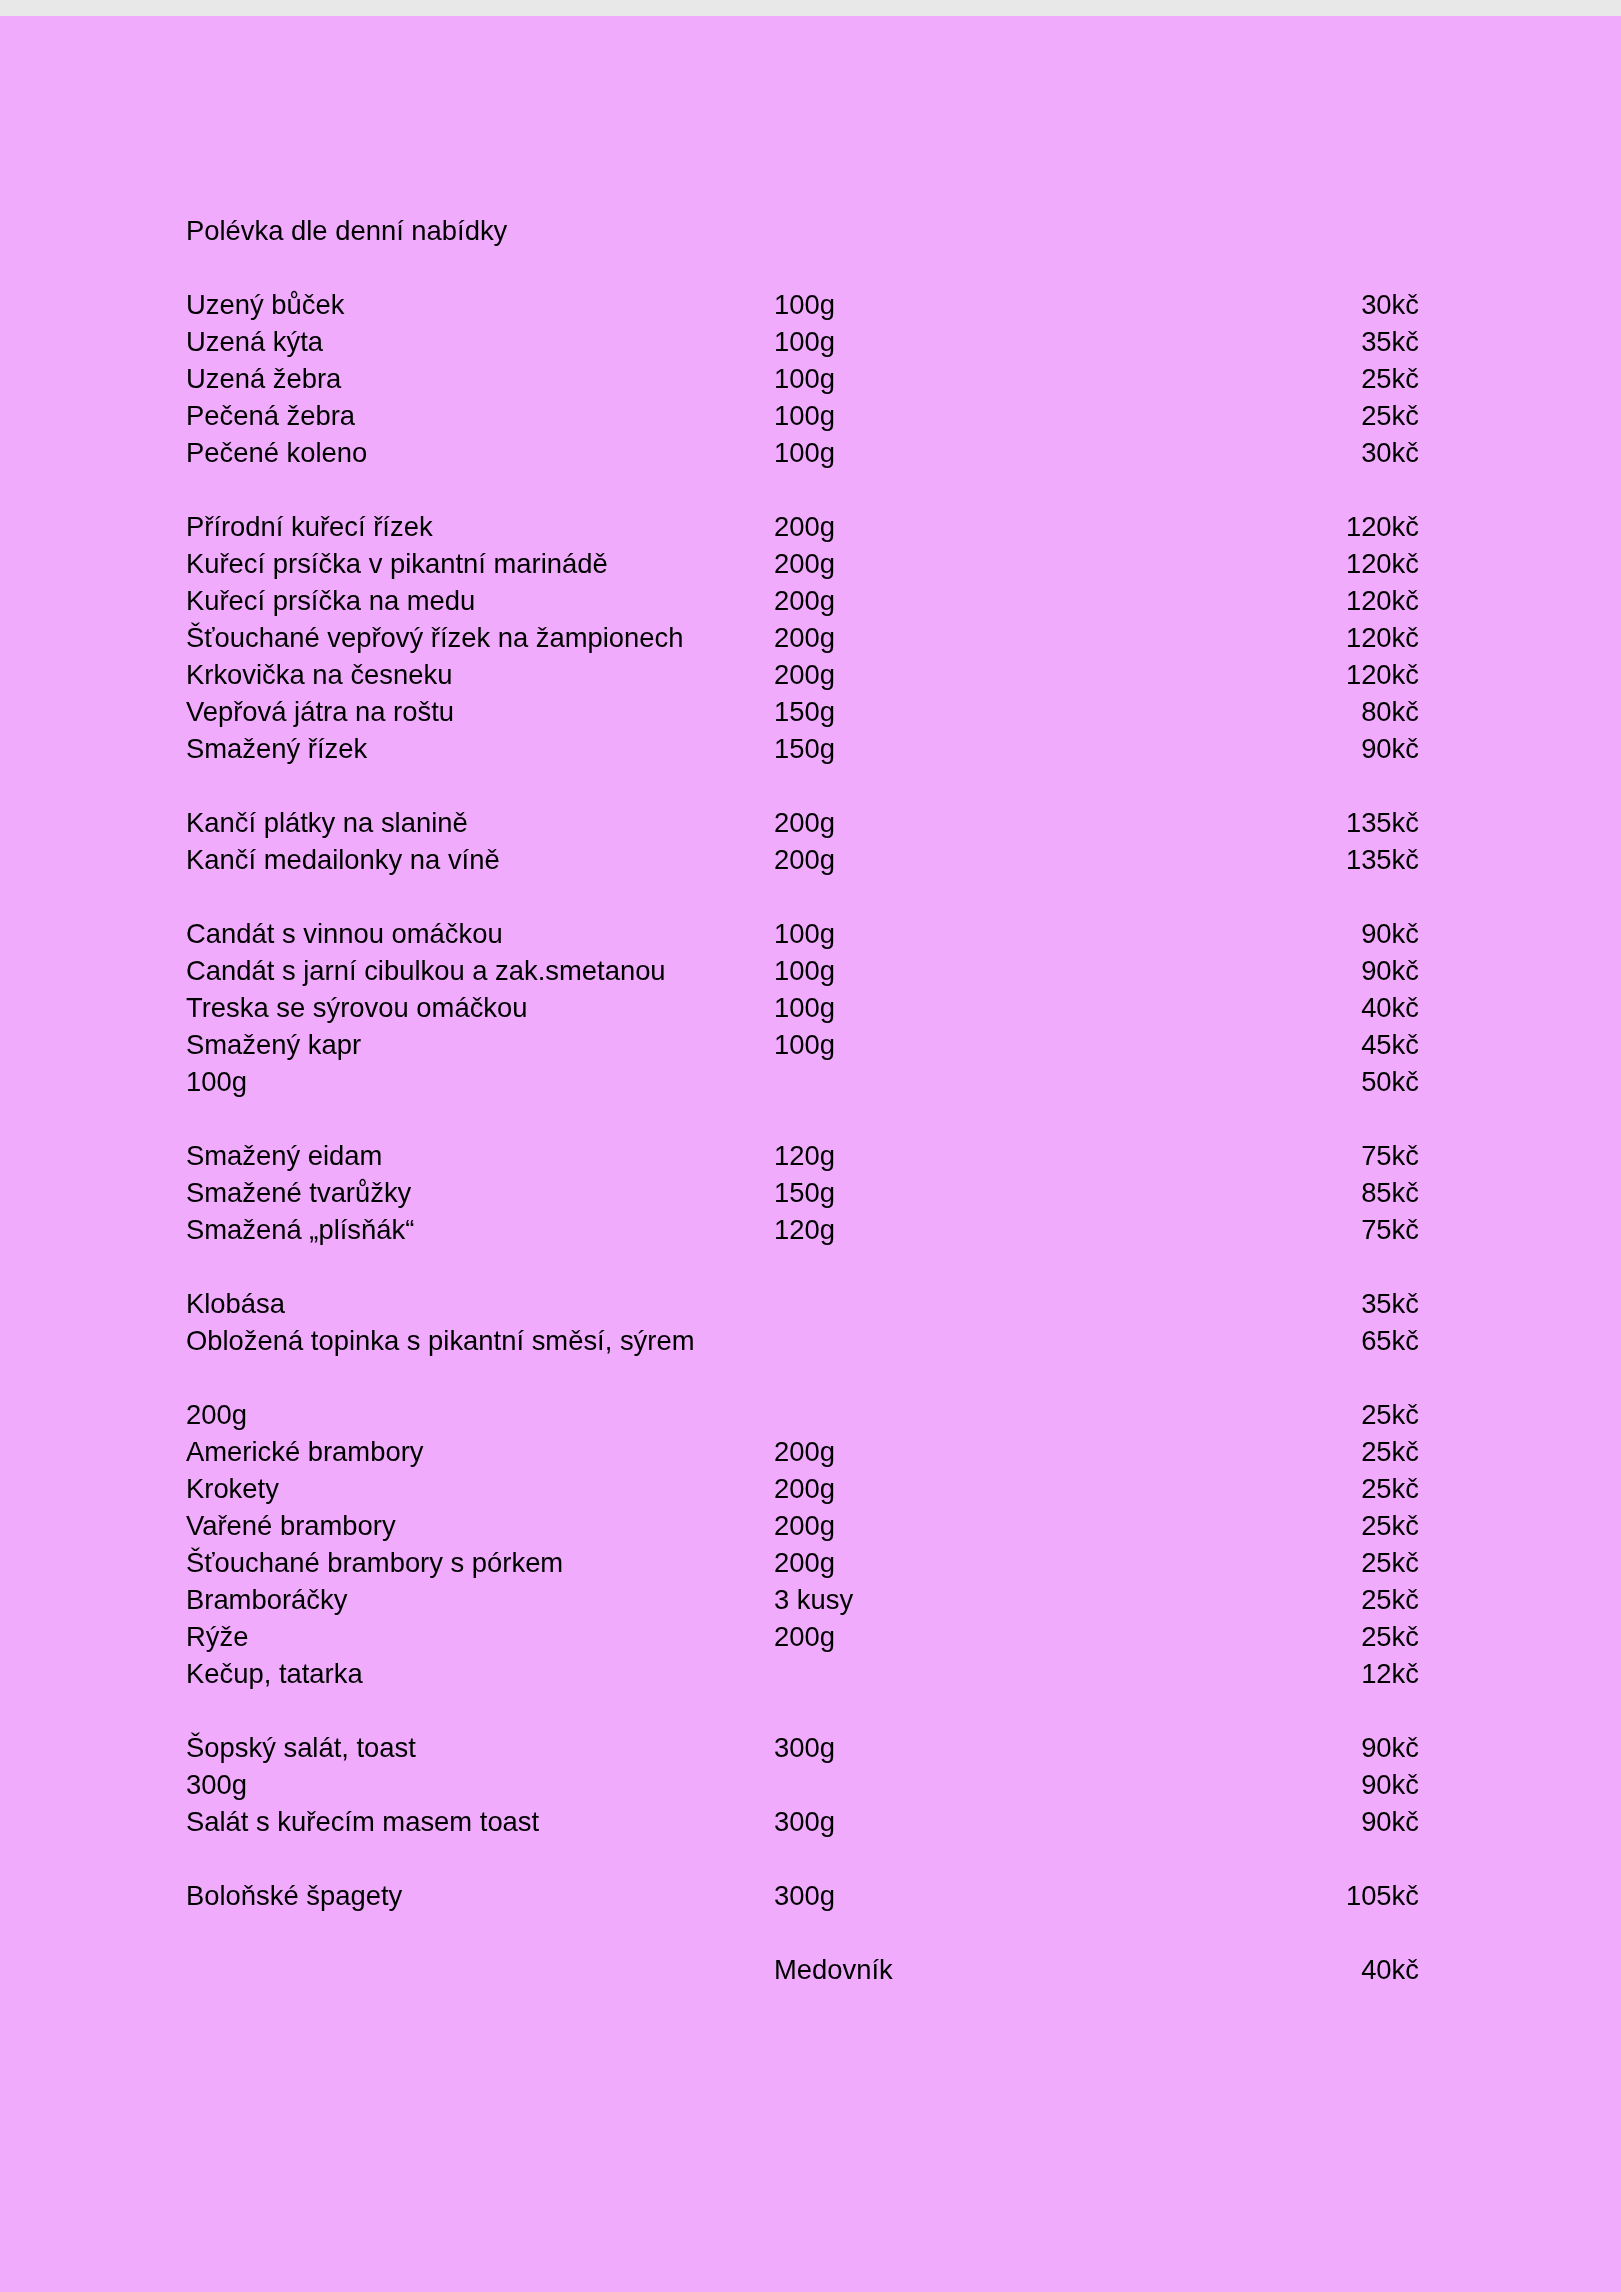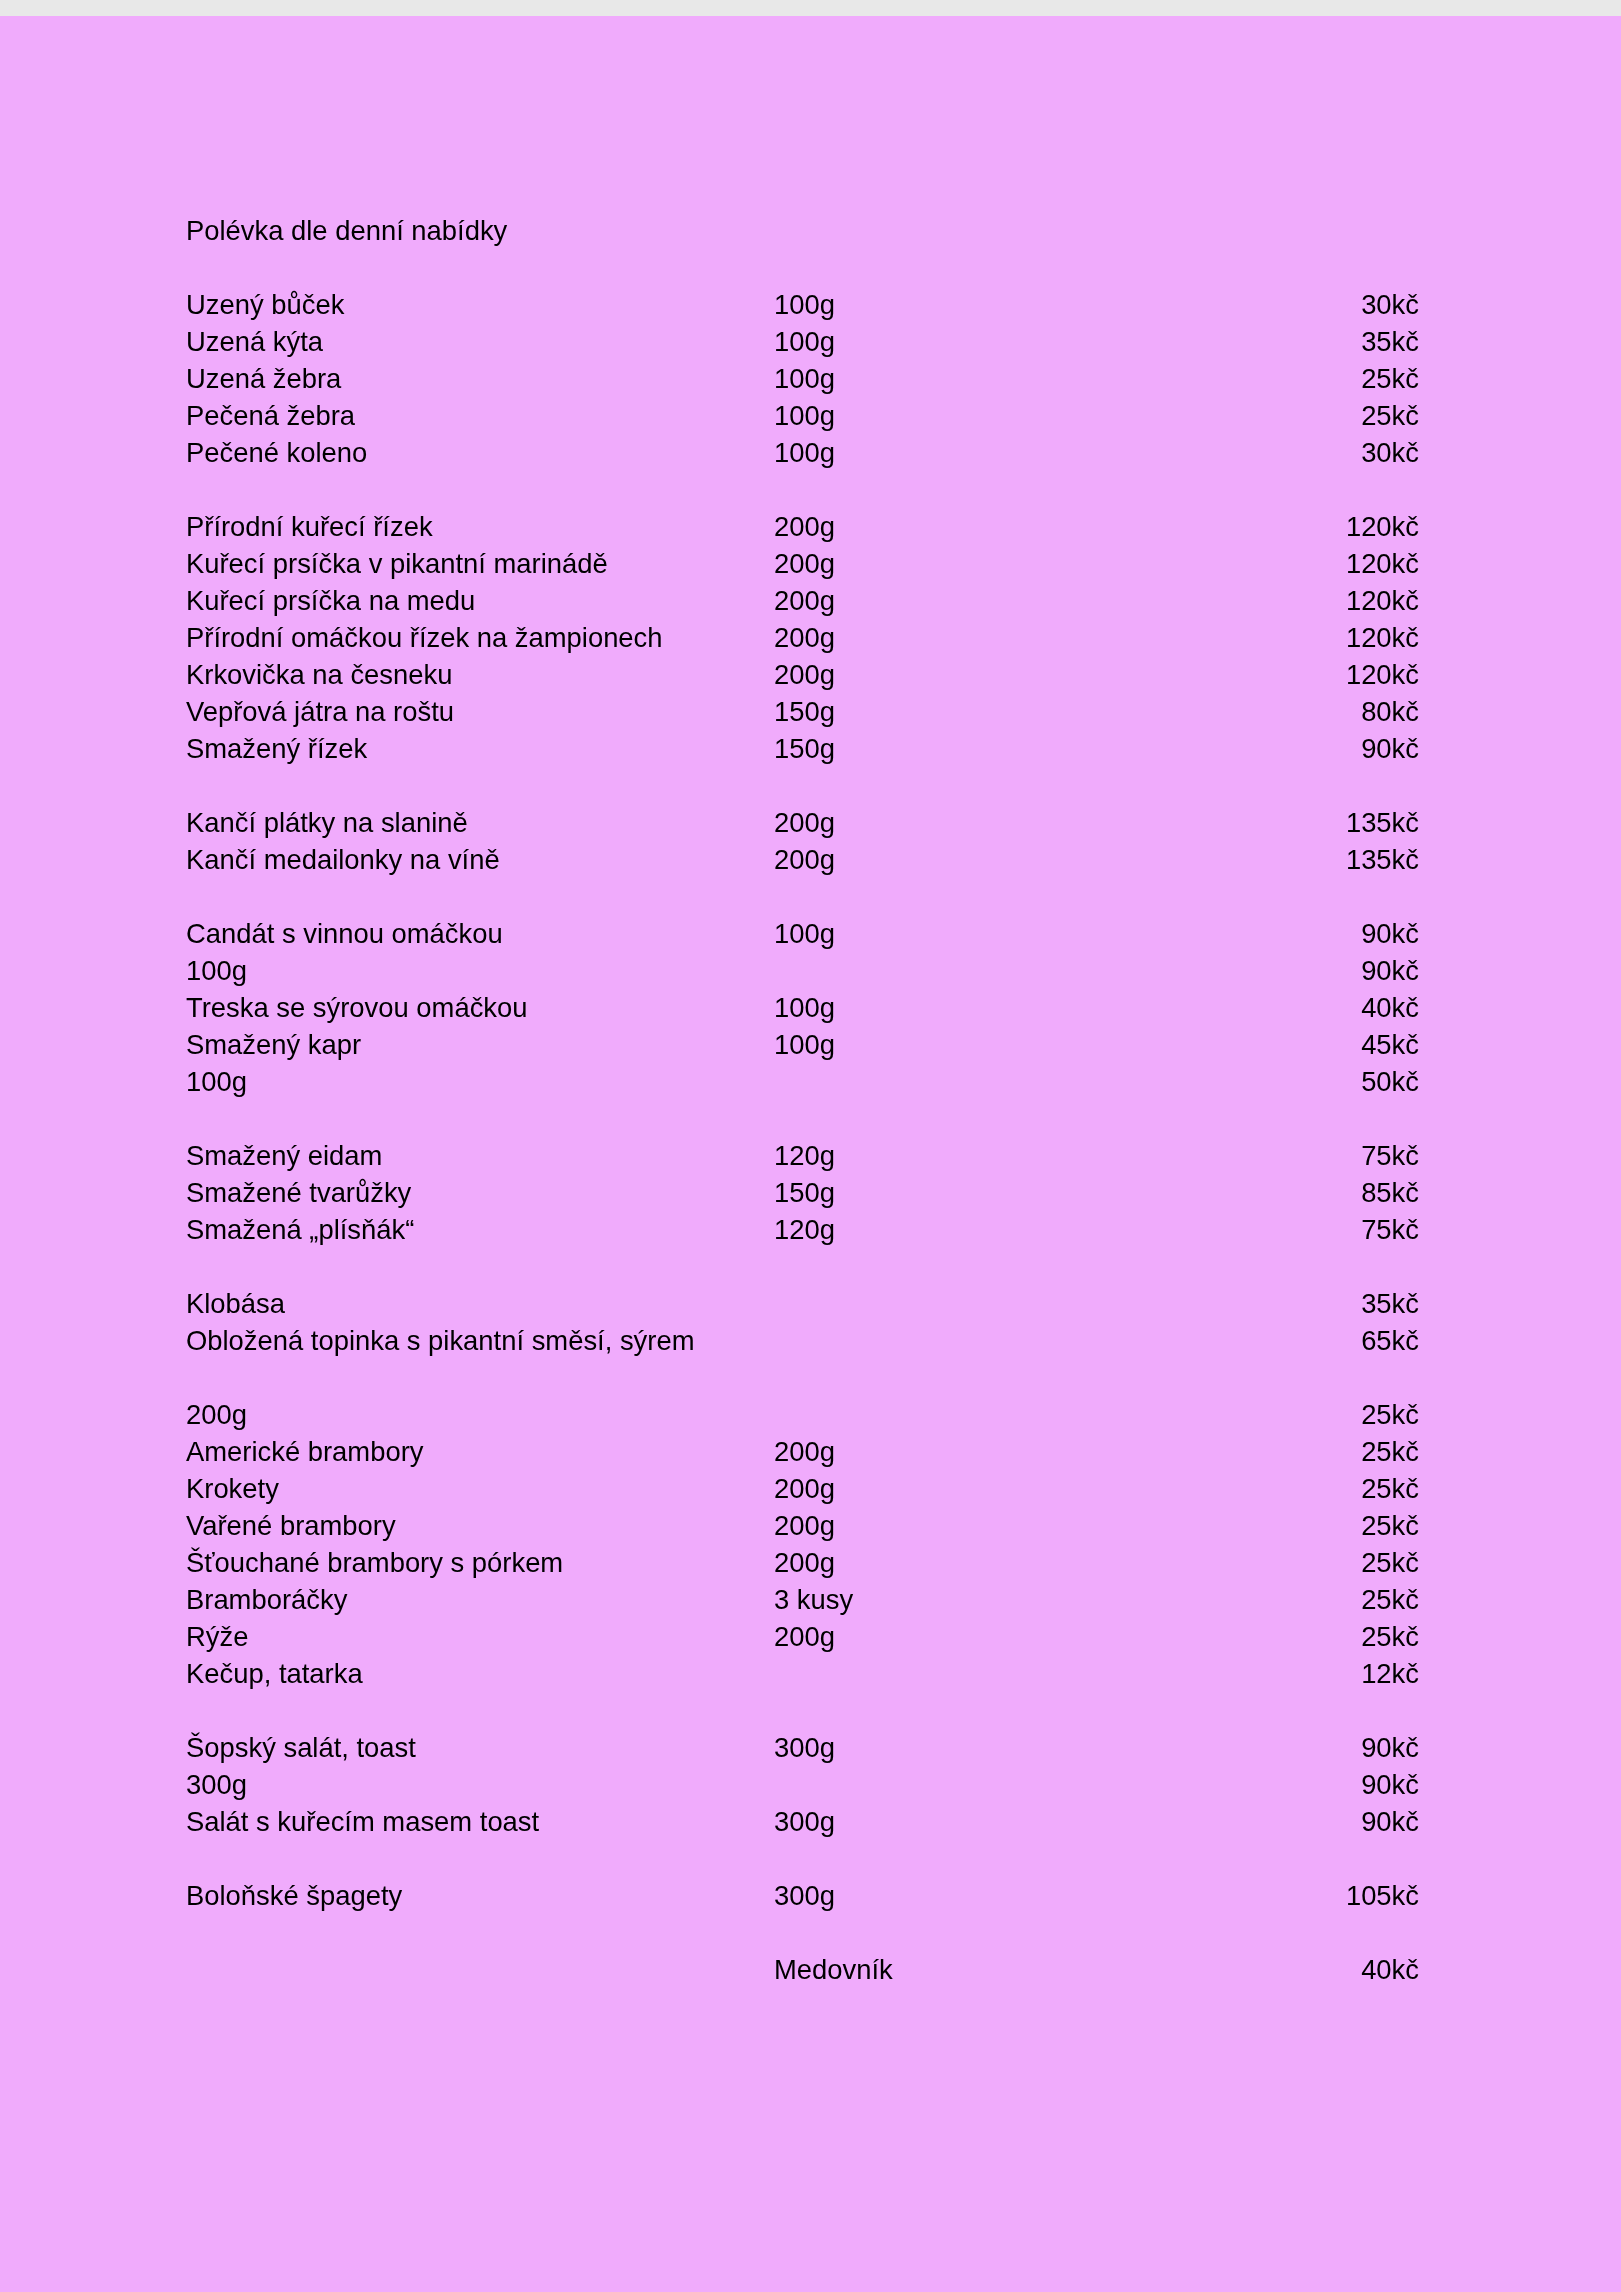--- a/index.html
+++ b/index.html
@@ -99,21 +99,21 @@
             <span class="col-name">Kuřecí prsíčka v pikantní marinádě</span>
             <span class="col-amount">200g</span>
             <span class="col-price">120kč</span>
           </div>
           <div class="menu-row">
             <span class="col-name">Kuřecí prsíčka na medu</span>
             <span class="col-amount">200g</span>
             <span class="col-price">120kč</span>
           </div>
           <div class="menu-row">
-            <span class="col-name">Přírodní omáčkou řízek na žampionech</span>
+            <span class="col-name">Šťouchané vepřový řízek na žampionech</span>
             <span class="col-amount">200g</span>
             <span class="col-price">120kč</span>
           </div>
           <div class="menu-row">
             <span class="col-name">Krkovička na česneku</span>
             <span class="col-amount">200g</span>
             <span class="col-price">120kč</span>
           </div>
           <div class="menu-row">
             <span class="col-name">Vepřová játra na roštu</span>
@@ -138,20 +138,21 @@
             <span class="col-price">135kč</span>
           </div>
         </div>
         <div class="menu-section">
           <div class="menu-row">
             <span class="col-name">Candát s vinnou omáčkou</span>
             <span class="col-amount">100g</span>
             <span class="col-price">90kč</span>
           </div>
           <div class="menu-row">
+            <span class="col-name">Candát s jarní cibulkou a zak.smetanou</span>
             <span class="col-amount">100g</span>
             <span class="col-price">90kč</span>
           </div>
           <div class="menu-row">
             <span class="col-name">Treska se sýrovou omáčkou</span>
             <span class="col-amount">100g</span>
             <span class="col-price">40kč</span>
           </div>
           <div class="menu-row">
             <span class="col-name">Smažený kapr</span>

